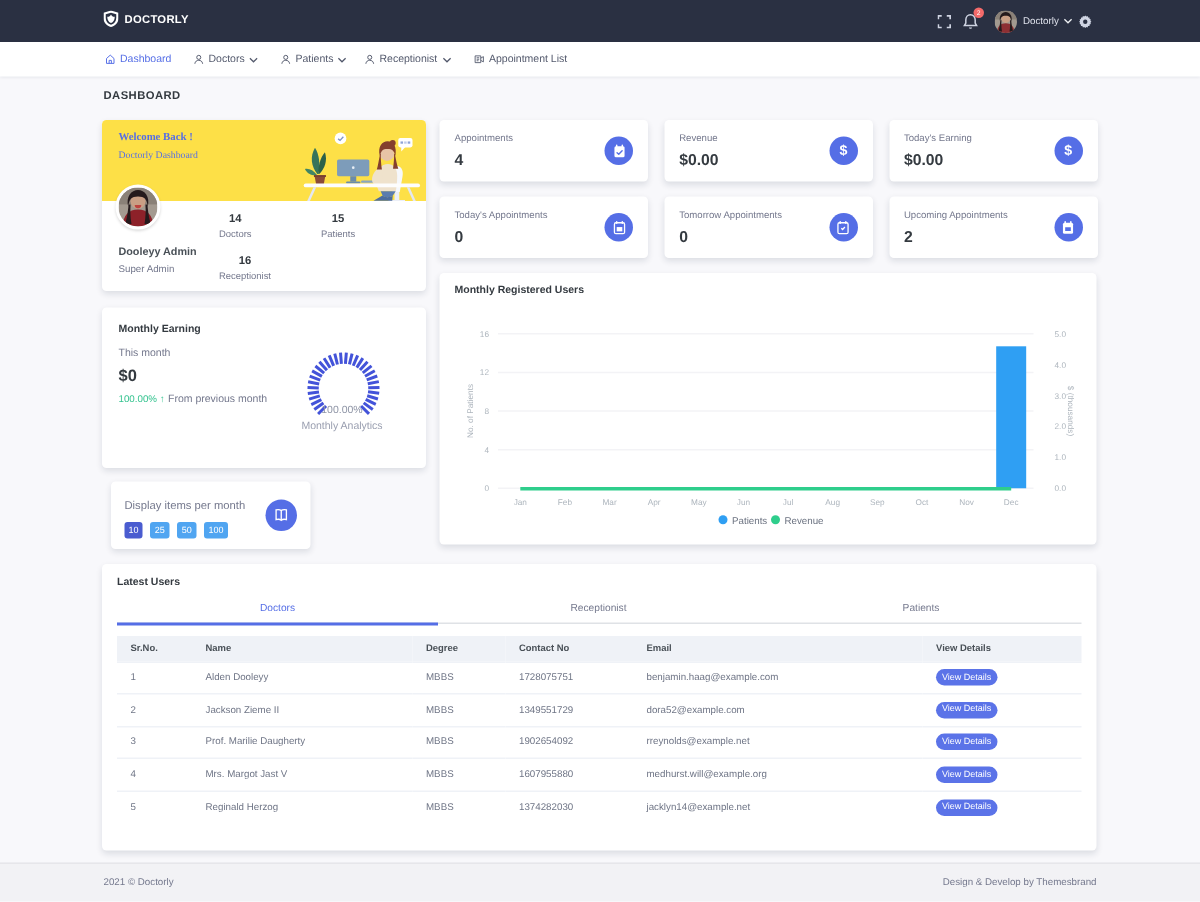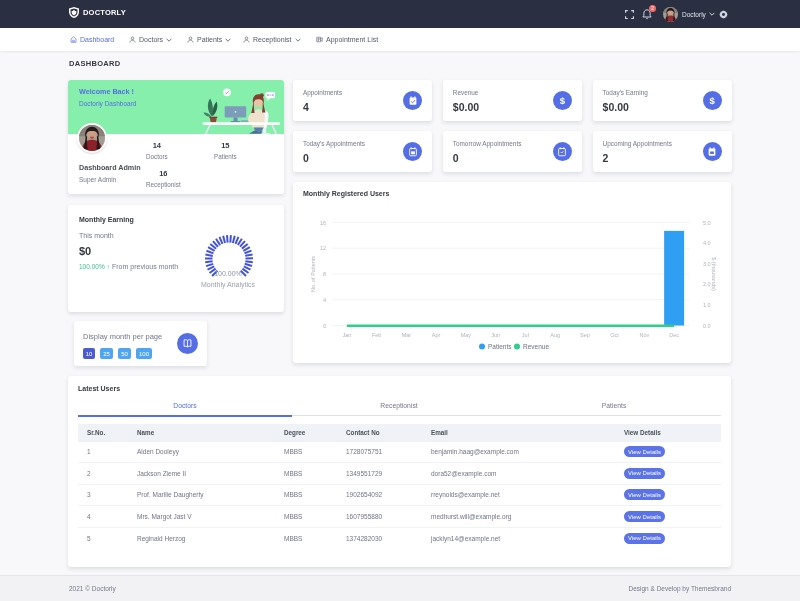--- a/index.html
+++ b/index.html
@@ -18,21 +18,21 @@
   #menubar { position:absolute; left:0; top:28px; width:800px; height:23px; background:#fff; box-shadow:0 1px 2px rgba(15,34,58,.08); }
   .mitem { position:absolute; top:0; height:23px; display:flex; align-items:center; color:#545a6d; font-size:7px; }
   .mitem svg { margin-right:3px; }
   .mitem .car { margin-left:3px; }
   .mitem.act { color:#556ee6; }
 
   #pgtitle { position:absolute; left:69px; top:59px; font-size:7.5px; font-weight:bold; letter-spacing:.3px; color:#343a40; }
 
   
   #welc { left:68px; top:80px; width:216px; height:114px; }
-  #welchead { position:absolute; left:0; top:0; width:216px; height:54px; background:#86efac; border-radius:3px 3px 0 0; overflow:hidden; }
+  #welchead { position:absolute; left:0; top:0; width:216px; height:54px; background:#fde047; border-radius:3px 3px 0 0; overflow:hidden;font-family:Liberation Serif, serif; }
   #welchead .t1 { position:absolute; left:11px; top:7px; color:#556ee6; font-weight:bold; font-size:7.2px; }
   #welchead .t2 { position:absolute; left:11px; top:20px; color:#556ee6; font-size:6.5px; }
   #avatarwrap { position:absolute; left:9px; top:43px; width:30px; height:30px; border-radius:50%; background:#efefef; border:2px solid #fff; overflow:hidden; box-shadow:0 1px 2px rgba(0,0,0,.15); }
   #profname { position:absolute; left:11px; top:82.5px; font-size:7.2px; font-weight:bold; color:#495057; }
   #profrole { position:absolute; left:11px; top:95.5px; font-size:6.5px; color:#74788d; }
   .pstat { position:absolute;text-align:center; }
   .pstat .n { font-size:7.5px; font-weight:bold; color:#343a40; }
   .pstat .l { font-size:6.3px; color:#74788d; margin-top:2.5px; }
 
   
@@ -242,21 +242,21 @@
       <rect width="30" height="30" fill="#a39a90"></rect>
       <rect width="30" height="13" fill="#8a8178"></rect>
       <path d="M3 32 C3 22 7.5 17 15 17 C22.5 17 27 22 27 32 Z" fill="#8d2129"></path>
       <circle cx="15" cy="10.5" r="5.8" fill="#c99f85"></circle>
       <path d="M7.5 15 C5.5 7 10 2 15 2 C20 2 24.5 7 22.5 15 C22 9 20 7 15 7 C10 7 8 9 7.5 15 Z" fill="#241a1c"></path>
       <path d="M7.8 13 C7 20 6.5 24 5 28 L10 28 C9 22 9 17 9.3 13 Z" fill="#241a1c"></path>
       <path d="M22.2 13 C23 20 23.5 24 25 28 L20 28 C21 22 21 17 20.7 13 Z" fill="#241a1c"></path>
       <path d="M12.5 13.5 A 2.5 2.5 0 0 0 17.5 13.5" fill="#b33" opacity="0.85"></path>
     </svg>
   </div>
-  <div id="profname">Dashboard Admin</div>
+  <div id="profname">Dooleyy Admin</div>
   <div id="profrole">Super Admin</div>
   <div class="pstat" style="left:78px; top:61px;">
       <div class="n">14</div>
       <div class="l">Doctors</div>
     </div>
   <div class="pstat" style="left:146px; top:61px;">
       <div class="n">15</div>
       <div class="l">Patients</div>
     </div>
   <div class="pstat" style="left:78px; top:89px;">
@@ -366,21 +366,21 @@
           <rect x="-1.05" y="-24" width="2.0" height="7.5" fill="#4353d9" transform="rotate(125.68965517241378) "></rect>
           <rect x="-1.05" y="-24" width="2.0" height="7.5" fill="#4353d9" transform="rotate(135) "></rect>
         </g>
     </g>
   </svg>
 </div>
 <div id="gaugelbl">100.00%</div>
 <div id="gaugelbl2">Monthly Analytics</div>
 
 <div class="card" id="disp">
-  <div class="h">Display month per page</div>
+  <div class="h">Display items per month</div>
   <div class="pgbtn" style="left:9px; width:12px; background:#4a5cd0;">10</div>
   <div class="pgbtn" style="left:26px; width:13px;">25</div>
   <div class="pgbtn" style="left:44px; width:13px;">50</div>
   <div class="pgbtn" style="left:62px; width:16px;">100</div>
   <div class="circ">
     <svg width="11" height="11" viewBox="0 0 16 16" fill="none" stroke="#fff" stroke-width="1.3">
       <path d="M8 3.5 C6.8 2.5 5 2.3 3 2.8 V12.2 C5 11.7 6.8 11.9 8 12.9 C9.2 11.9 11 11.7 13 12.2 V2.8 C11 2.3 9.2 2.5 8 3.5 Z"></path>
       <path d="M8 3.5 V12.9"></path>
     </svg>
   </div>

